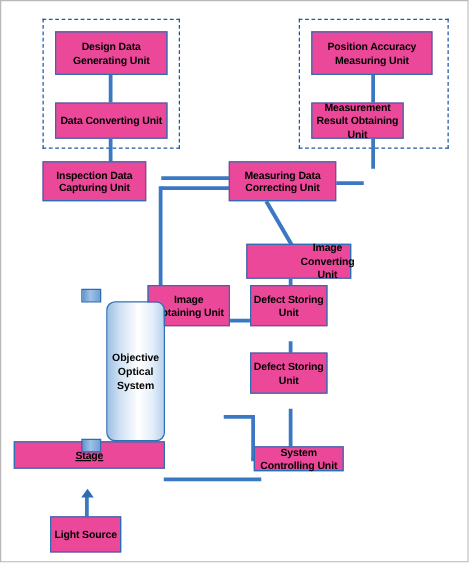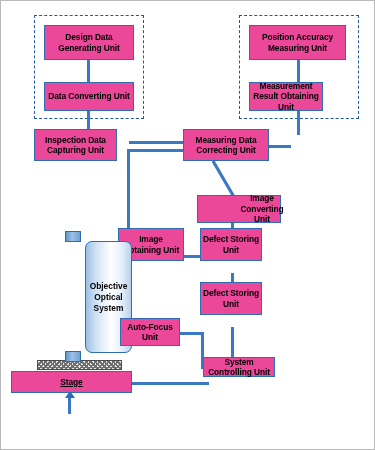--- a/index.html
+++ b/index.html
@@ -138,28 +138,28 @@
   <div class="node" style="left:199px;top:281px;width:62px;height:33px;">
     <span>Defect Storing Unit</span>
   </div>
 
   <div class="optic-cap" style="left:64px;top:230px;width:16px;height:11px;"></div>
   <div id="optic-body" style="left:56px;top:240px;width:47px;height:112px;margin-left:28px;">
     <span>Objective Optical System</span>
   </div>
   <div class="optic-cap" style="left:64px;top:350px;width:16px;height:11px;"></div>
 
-  <div class="node" style="left:119px;top:317px;width:60px;height:28px;">
-    <span>Auto-Focus Unit</span>
-  </div>
 
   <div id="specimen" style="left:36px;top:359px;width:85px;height:10px;"></div>
 
-  <div class="node" style="left:10px;top:370px;width:121px;height:22px;text-decoration:underline;">
+  <div class="node" style="left:10px;top:352px;width:121px;height:22px;text-decoration:underline;">
     <span>Stage</span>
   </div>
 
+  <div class="node" style="left:39px;top:412px;width:57px;height:29px;">
+    <span>Light Source</span>
+  </div>
 
   <div class="node" style="left:202px;top:356px;width:72px;height:20px;">
     <span>System Controlling Unit</span>
   </div>
 
 </div>
 
 </body></html>

